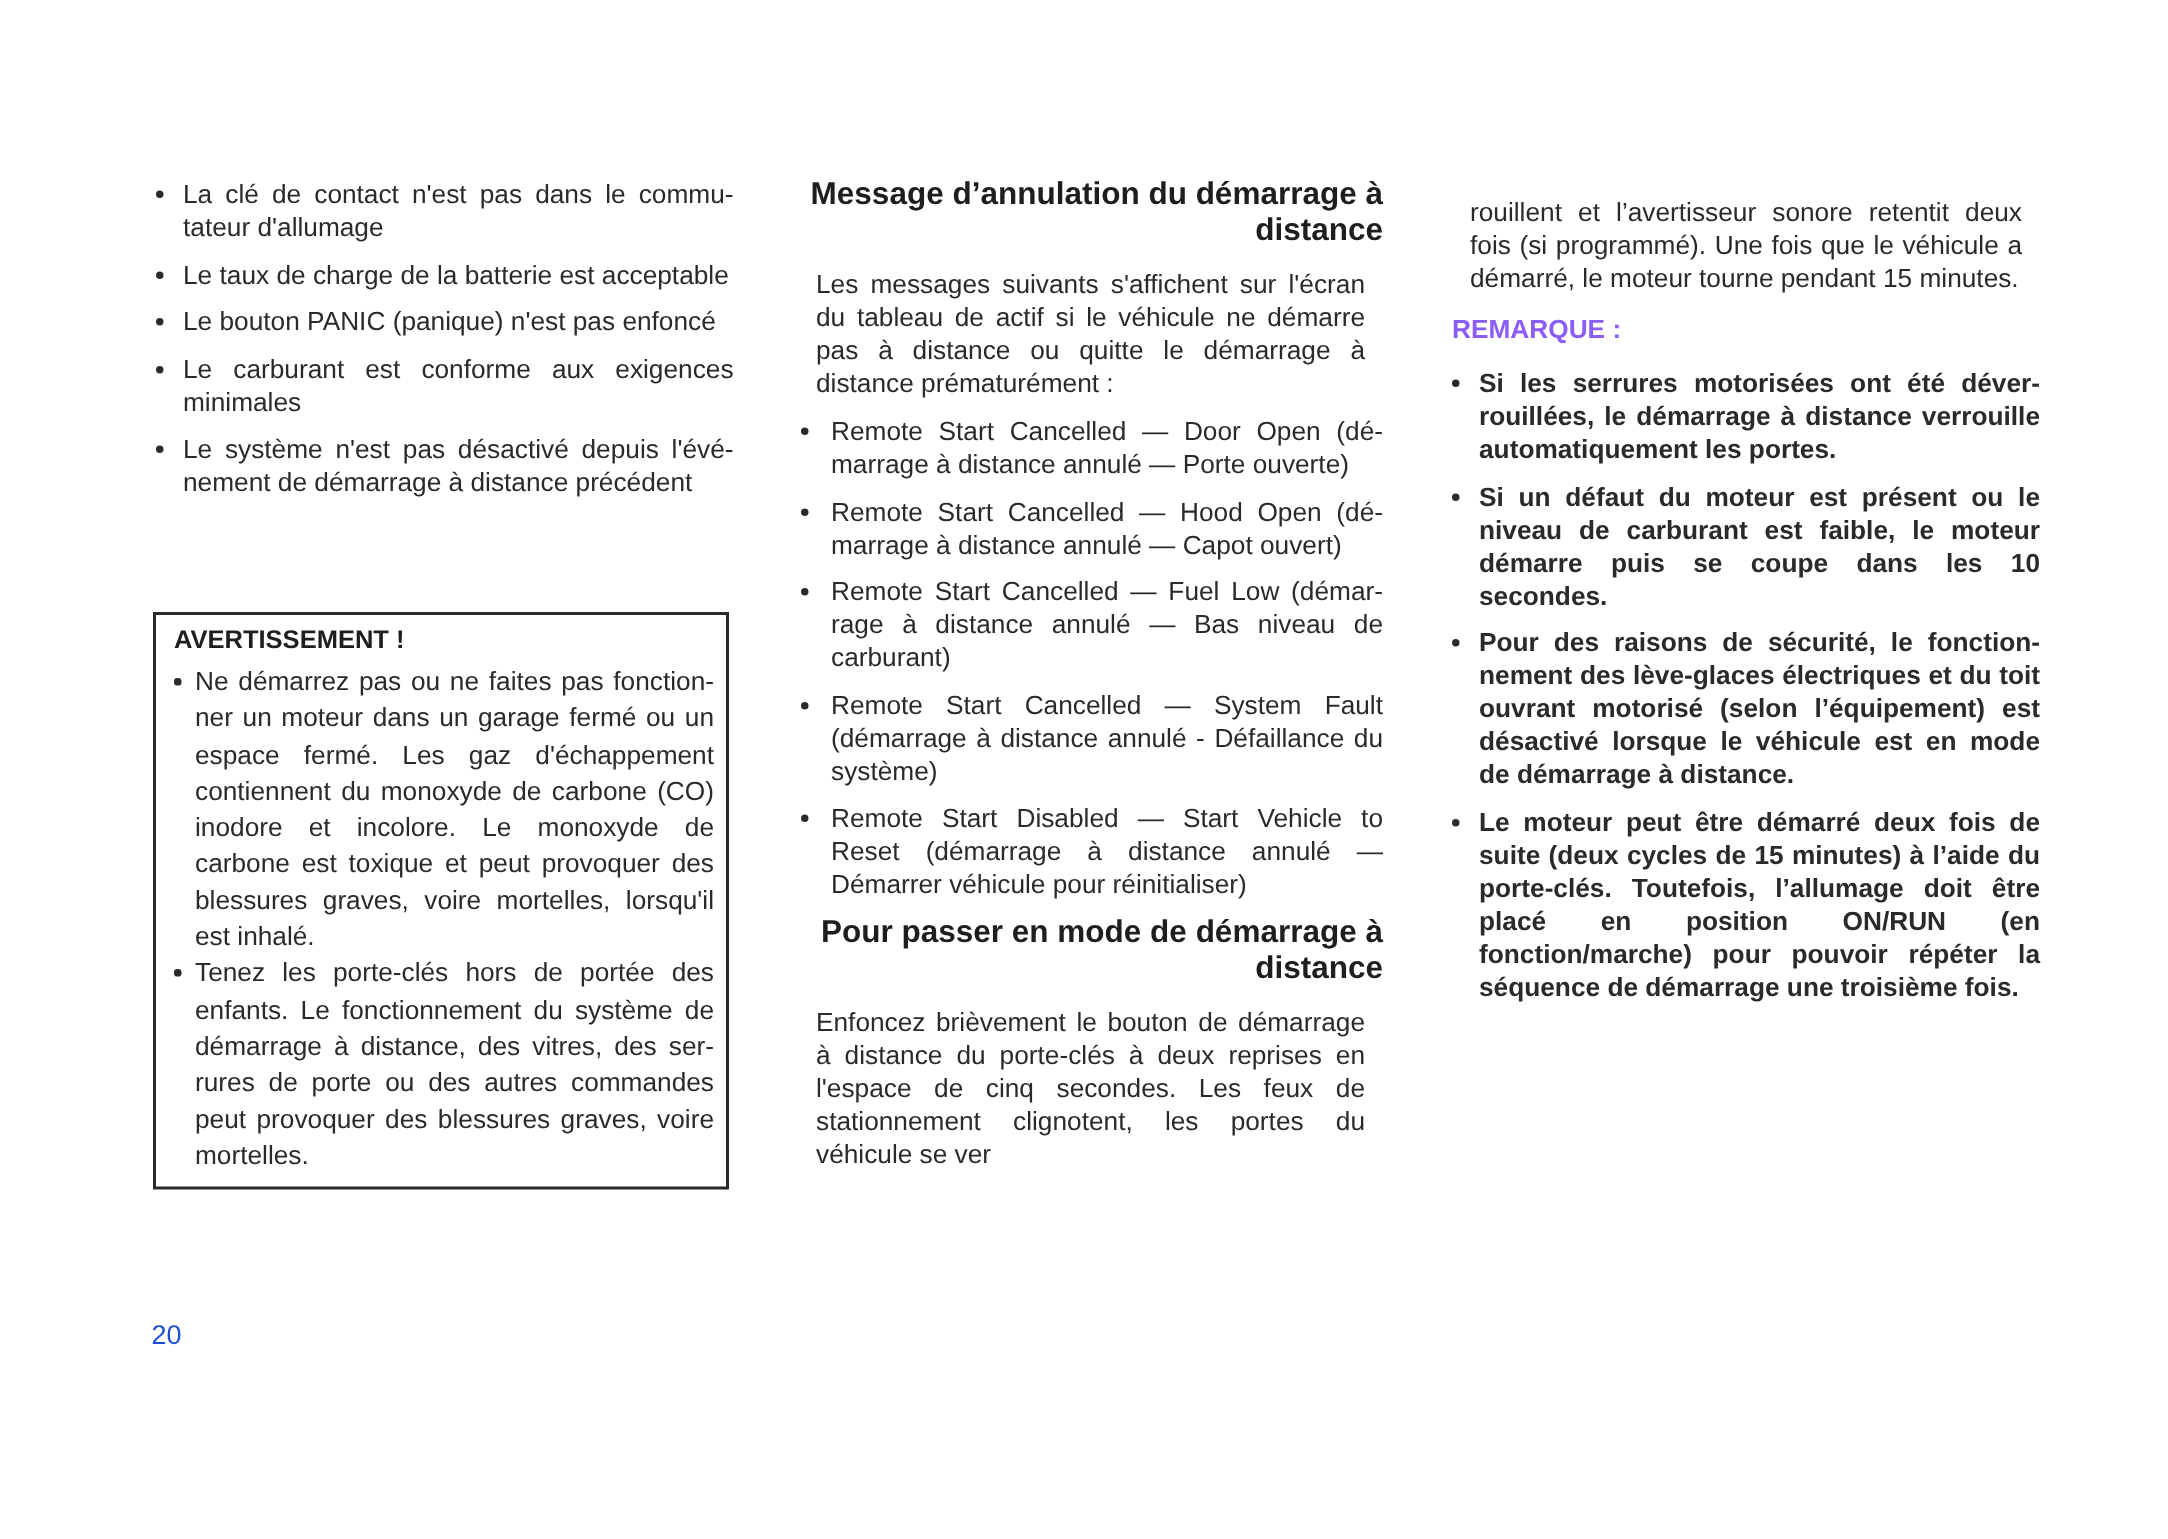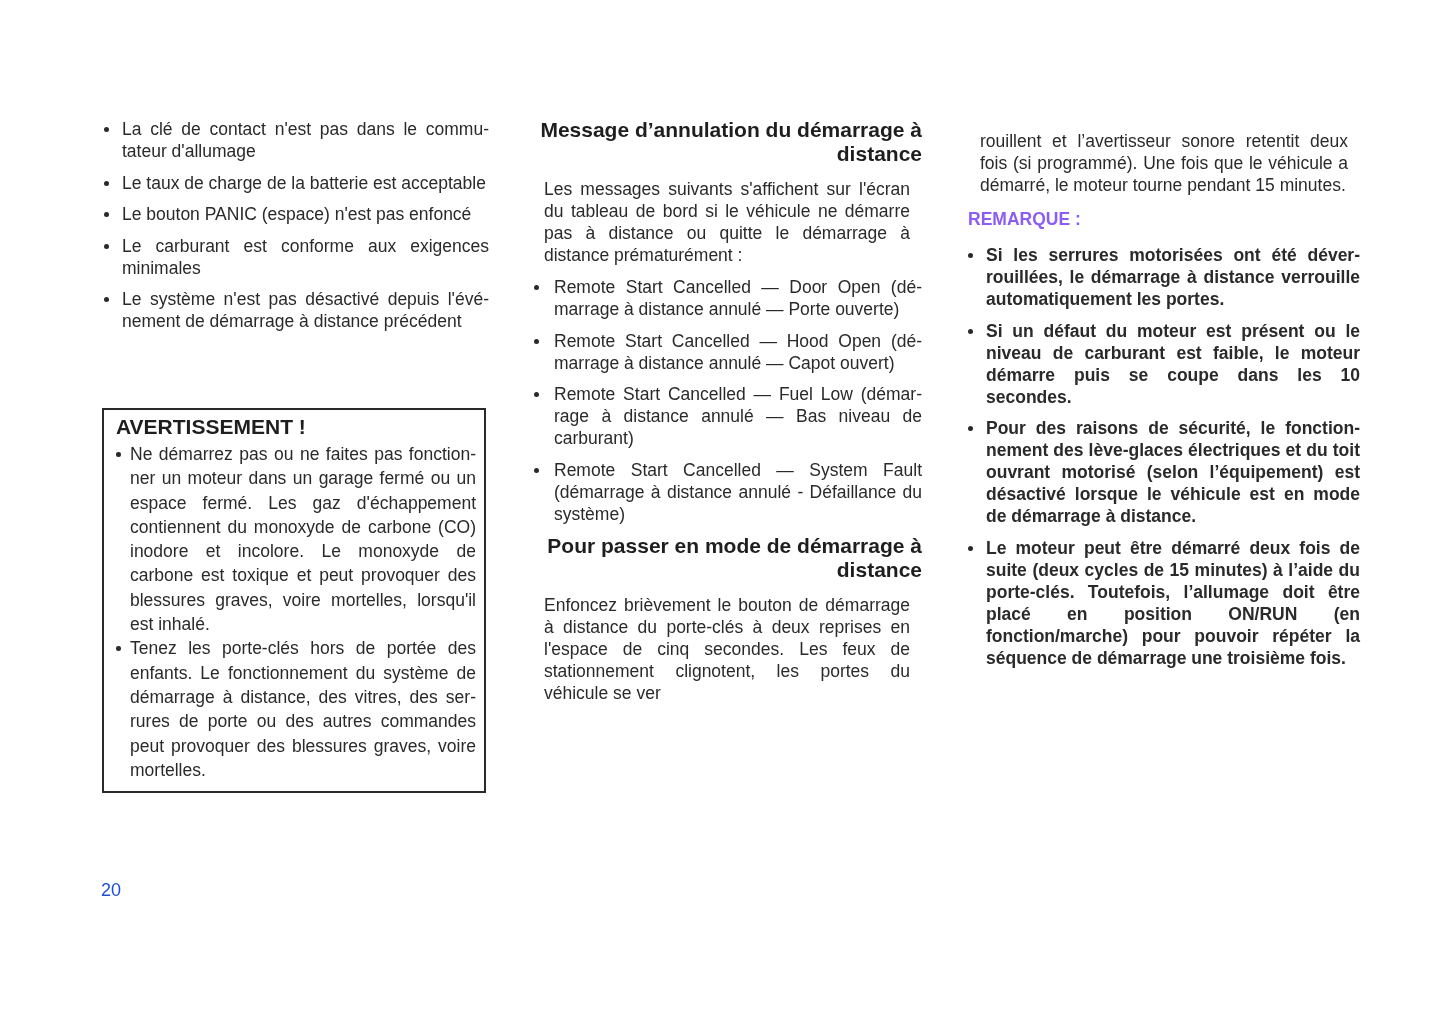--- a/index.html
+++ b/index.html
@@ -67,21 +67,21 @@
       width: 384px;
       height: 385px;
       border: 2px solid #2a2a2a;
       box-sizing: border-box;
     }
     .warn-title {
       position: absolute;
       left: 12px;
       top: 6px;
       font-weight: bold;
-      font-size: 21px;
+      font-size: 17px;
       line-height: 22px;
       color: #1e1e1e;
     }
     .warn-list {
       position: absolute;
       left: 12px;
       top: 32px;
       width: 360px;
     }
     .warn-list li {
@@ -119,42 +119,43 @@
       color: #1d4ed8;
     }
   </style>
 </head>
 <body>
 
 <div class="col col-left">
   <ul class="bullets">
     <li><span class="dot"></span><span>La clé de contact n'est pas dans le commu­tateur d'allumage</span></li>
     <li><span class="dot"></span><span>Le taux de charge de la batterie est acceptable</span></li>
-    <li><span class="dot"></span><span>Le bouton PANIC (espace) n'est pas enfoncé</span></li>
+    <li><span class="dot"></span><span>Le bouton PANIC (panique) n'est pas enfoncé</span></li>
     <li><span class="dot"></span><span>Le carburant est conforme aux exigences minimales</span></li>
     <li><span class="dot"></span><span>Le système n'est pas désactivé depuis l'évé­nement de démarrage à distance précédent</span></li>
   </ul>
 </div>
 
 <div class="warn-box">
   <div class="warn-title">AVERTISSEMENT !</div>
   <ul class="bullets warn-list">
     <li><span class="dot"></span><span>Ne démarrez pas ou ne faites pas fonction­ner un moteur dans un garage fermé ou un espace fermé. Les gaz d'échappement contiennent du monoxyde de carbone (CO) inodore et incolore. Le monoxyde de carbone est toxique et peut provoquer des blessures graves, voire mortelles, lorsqu'il est inhalé.</span></li>
     <li><span class="dot"></span><span>Tenez les porte-clés hors de portée des enfants. Le fonctionnement du système de démarrage à distance, des vitres, des ser­rures de porte ou des autres commandes peut provoquer des blessures graves, voire mortelles.</span></li>
   </ul>
 </div>
 
 <div class="col col-mid">
   <h2 class="h2">Message d’annulation du démarrage à distance</h2>
-  <p class="para" style="margin-bottom:10px;">Les messages suivants s'affichent sur l'écran du tableau de bord si le véhicule ne démarre pas à distance ou quitte le démarrage à distance prématurément :</p>
+  <p class="para" style="margin-bottom:10px;">Les messages suivants s'affichent sur l'écran du tableau de actif si le véhicule ne démarre pas à distance ou quitte le démarrage à distance prématurément :</p>
   <ul class="bullets" style="padding-left:2px;">
     <li style="padding-left:20px;"><span class="dot"></span><span>Remote Start Cancelled — Door Open (dé­marrage à distance annulé — Porte ouverte)</span></li>
     <li style="padding-left:20px;"><span class="dot"></span><span>Remote Start Cancelled — Hood Open (dé­marrage à distance annulé — Capot ouvert)</span></li>
     <li style="padding-left:20px;"><span class="dot"></span><span>Remote Start Cancelled — Fuel Low (démar­rage à distance annulé — Bas niveau de carburant)</span></li>
     <li style="padding-left:20px;"><span class="dot"></span><span>Remote Start Cancelled — System Fault (démarrage à distance annulé - Défaillance du système)</span></li>
+    <li style="padding-left:20px;"><span class="dot"></span><span>Remote Start Disabled — Start Vehicle to Reset (démarrage à distance annulé — Démarrer véhicule pour réinitialiser)</span></li>
   </ul>
   <h2 class="h2">Pour passer en mode de démarrage à distance</h2>
   <p class="para">Enfoncez brièvement le bouton de démarrage à distance du porte-clés à deux reprises en l'es­pace de cinq secondes. Les feux de stationne­ment clignotent, les portes du véhicule se ver­</p>
 </div>
 
 <div class="col col-right">
   <p class="para">rouillent et l’avertisseur sonore retentit deux fois (si programmé). Une fois que le véhicule a démarré, le moteur tourne pendant 15 minutes.</p>
   <div class="remarque">REMARQUE :</div>
   <ul class="bullets bold-list">
     <li><span class="dot"></span><span>Si les serrures motorisées ont été déver­rouillées, le démarrage à distance ver­rouille automatiquement les portes.</span></li>

